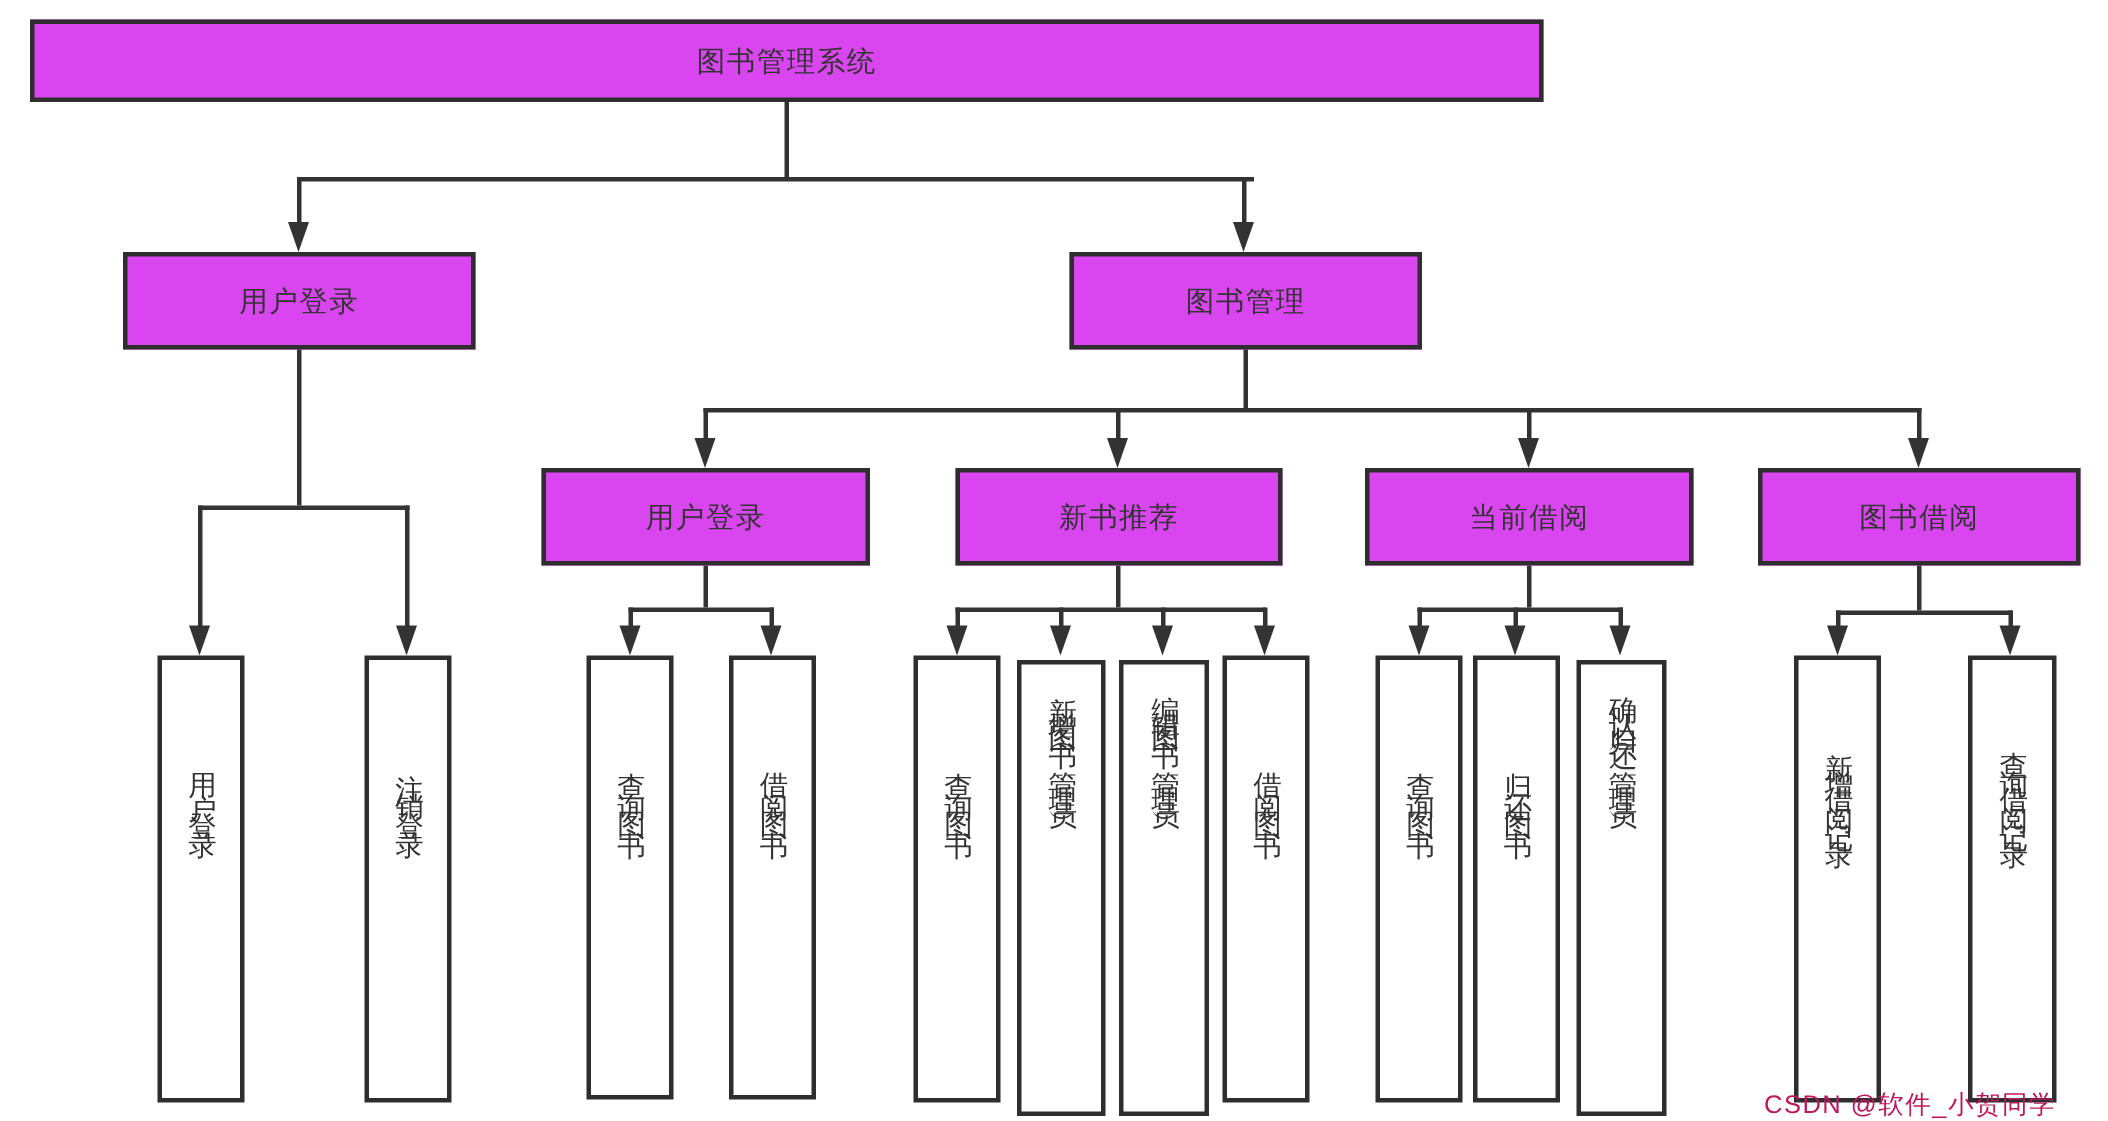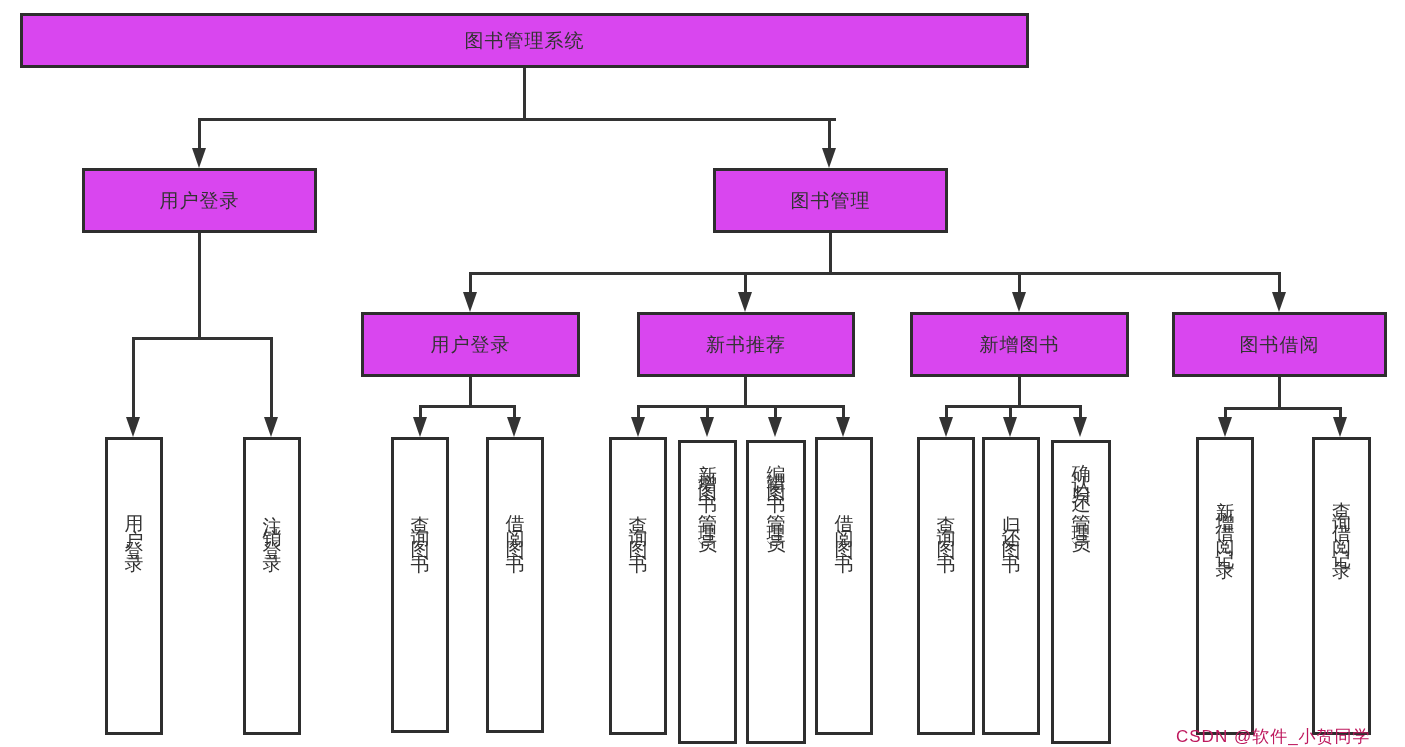--- a/index.html
+++ b/index.html
@@ -120,21 +120,21 @@
   <div class="vline" style="left:1278px; top:272px; height:22px;"></div>
   <div class="arrow" style="left:1272px; top:292px;"></div>
 
   <div class="node" style="left:361px; top:312px; width:219px; height:65px;">
     <span>用户登录</span>
   </div>
   <div class="node" style="left:637px; top:312px; width:218px; height:65px;">
     <span>新书推荐</span>
   </div>
   <div class="node" style="left:910px; top:312px; width:219px; height:65px;">
-    <span>新增图书</span>
+    <span>当前借阅</span>
   </div>
   <div class="node" style="left:1172px; top:312px; width:215px; height:65px;">
     <span>图书借阅</span>
   </div>
 
   <div class="vline" style="left:469px; top:377px; height:28px;"></div>
   <div class="hline" style="left:419px; top:405px; width:97px;"></div>
   <div class="vline" style="left:419px; top:405px; height:14px;"></div>
   <div class="arrow" style="left:413px; top:417px;"></div>
   <div class="vline" style="left:513px; top:405px; height:14px;"></div>

